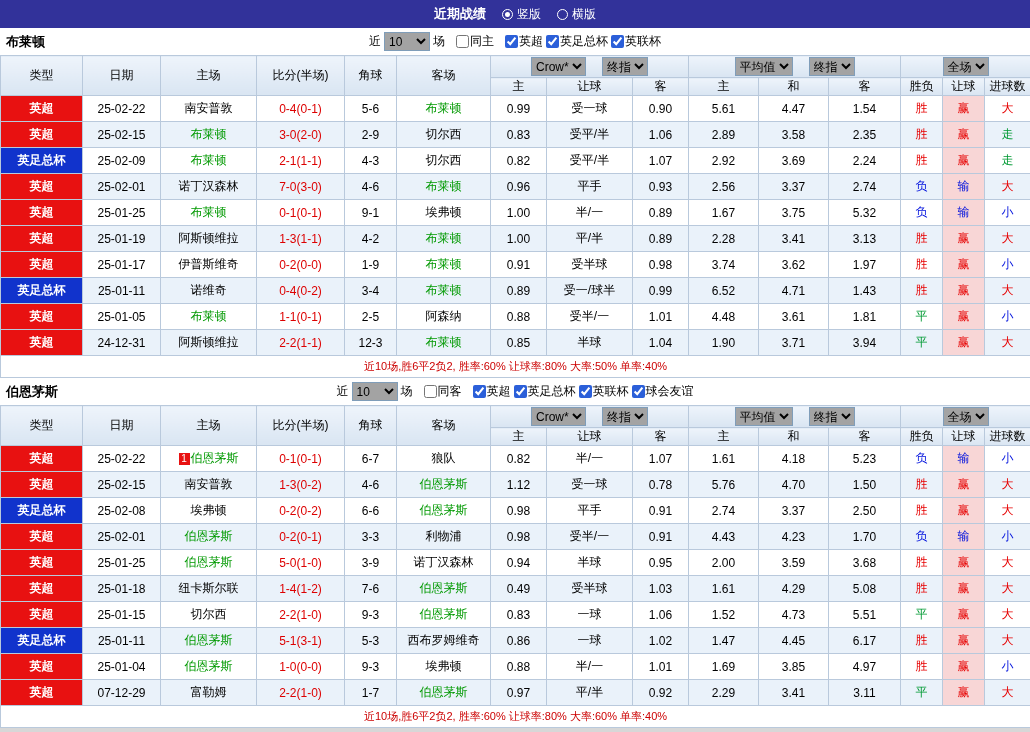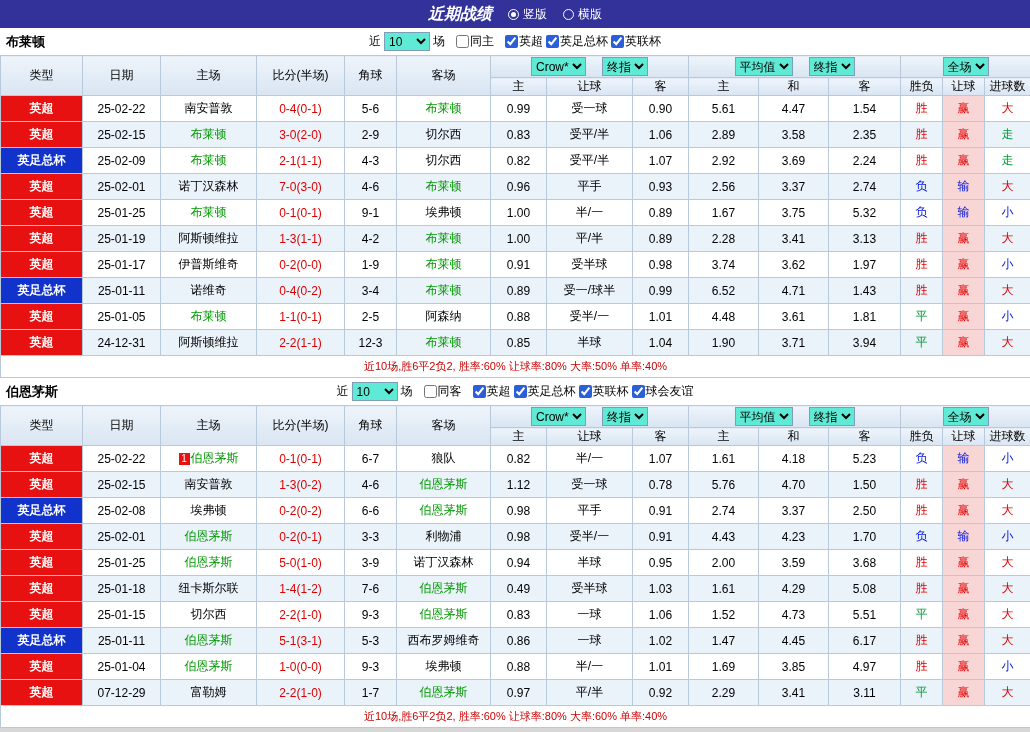--- a/index.html
+++ b/index.html
@@ -7,36 +7,36 @@
   body {
     width:1030px; background:#fff; color:#000;
     font-family:"Liberation Sans","DejaVu Sans",sans-serif;
     font-size:12px;
   }
   
   .top-bar {
     height:28px; background:#32329a; color:#fff;
     display:flex; align-items:center; justify-content:center; gap:16px;
   }
-  .top-title { font-weight:bold; font-size:16px;font-style:italic; }
+  .top-title { font-weight:bold; font-size:13px; }
   .radio-item { display:inline-flex; align-items:center; gap:4px; cursor:pointer; font-size:12px; }
   .radio-circle {
     width:11px; height:11px; border:1px solid #fff; border-radius:50%;
     display:inline-flex; align-items:center; justify-content:center; background:transparent;
   }
   .radio-item[data-selected="true"] .radio-circle::after {
     content:""; width:5px; height:5px; border-radius:50%; background:#fff;
   }
   
   .filter-bar { height:27px; position:relative; display:flex; align-items:center; justify-content:center; background:#fff; }
   .team-name { position:absolute; left:6px; font-weight:bold; font-size:13px; }
   .filter-controls { display:flex; align-items:center; gap:3px; }
   select {
     height:19px; font-size:12px; font-family:inherit;
-    border:1px solid #7f9db9; background:#5eead4; padding:0;
+    border:1px solid #7f9db9; background:#a3a3a3; padding:0;
   }
   .count-select { width:46px; }
   .chk { display:inline-flex; align-items:center; cursor:pointer; }
   .chk input { width:13px; height:13px; margin:0 1px 0 0; accent-color:#2b5fd9; }
   .chk.gap { margin-left:8px; }
   
   table { border-collapse:collapse; table-layout:fixed; width:1030px; }
   th, td {
     border:1px solid #b9c9dc; text-align:center; vertical-align:middle;
     overflow:hidden; white-space:nowrap; padding:0; font-weight:normal; font-size:12px;

